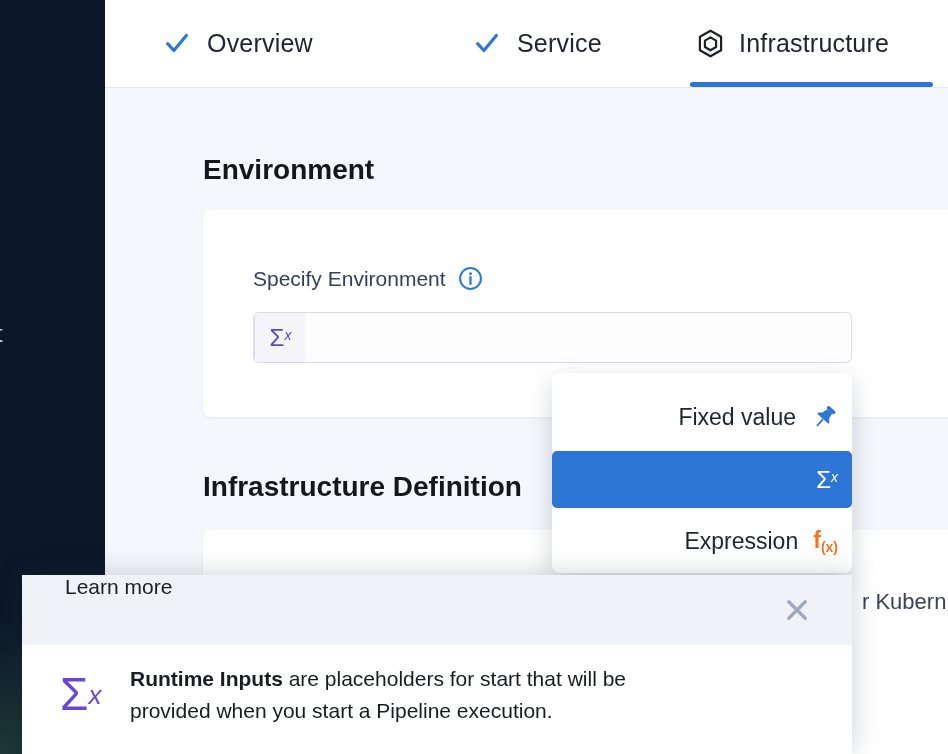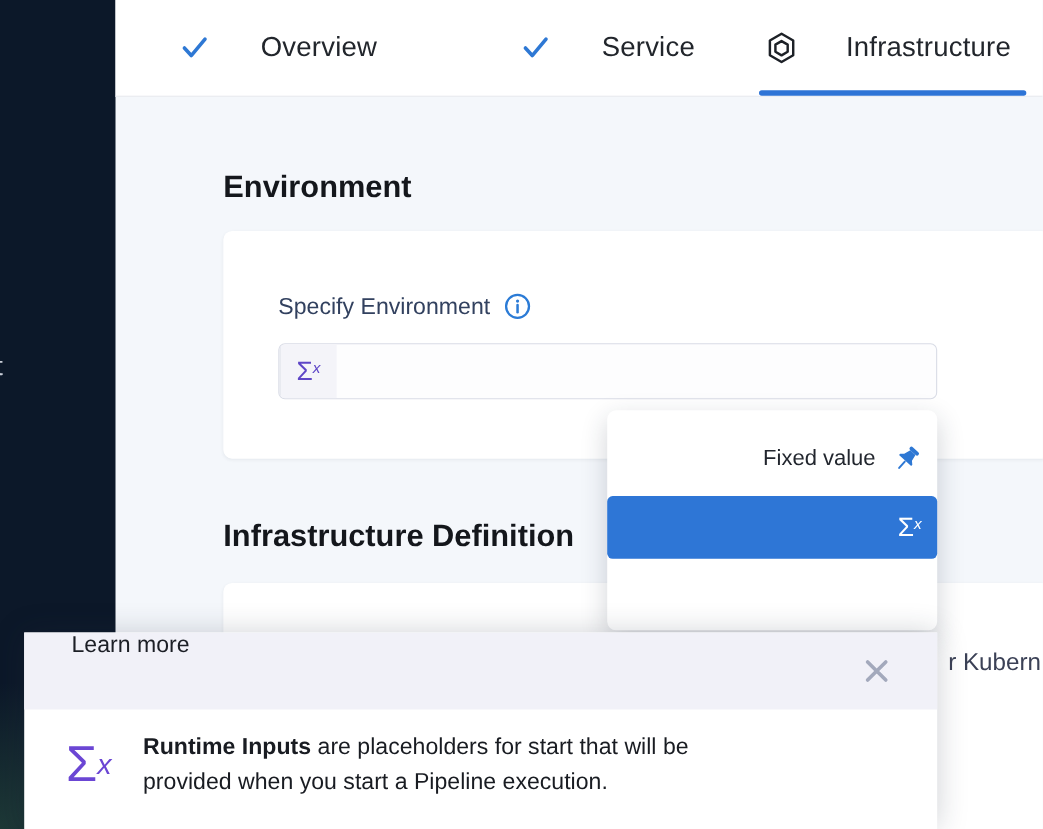--- a/index.html
+++ b/index.html
@@ -9,21 +9,21 @@
   
   .sidebar { position:absolute; left:0; top:0; width:105px; height:754px; background:#0c1829; z-index:5; }
   .sidebar::after { content:""; position:absolute; left:0; bottom:0; width:105px; height:160px;
     background:radial-gradient(circle at 0% 100%, rgba(44,84,66,.55), rgba(44,84,66,0) 70%); }
   .sidebar-partial { position:absolute; left:-4px; top:320px; color:#c9ced8; font-size:24px; }
 
   
   .tabbar { position:absolute; left:105px; top:0; width:843px; height:88px; background:#ffffff;
     border-bottom:1px solid #e7e9ee; z-index:6; }
   .tab { position:absolute; top:0; height:86px; display:flex; align-items:center; gap:15px; cursor:pointer; }
-  .tab-label { font-size:25px; color:#22262c; letter-spacing:.2px;margin-left:30px; }
+  .tab-label { font-size:25px; color:#22262c; letter-spacing:.2px; }
   .tab-overview { left:57px; }
   .tab-service  { left:367px; }
   .tab-infra    { left:592px; }
   .tab-underline { position:absolute; left:585px; top:82px; width:243px; height:5px; border-radius:3px; background:#2e74d6; }
 
   
   .content-bg { position:absolute; left:105px; top:88px; width:843px; height:666px; background:#f4f7fb; z-index:1; }
 
   .section-title { position:absolute; font-size:28px; font-weight:700; color:#14171c; z-index:2; }
   .title-environment { left:203px; top:154px; }
@@ -48,21 +48,21 @@
   .sig .s1 { font-size:24px; }
   .sig sup { font-size:14px; font-style:italic; vertical-align:super; }
   .sig-purple { color:#5e46c7; }
   .sig-white { color:#ffffff; }
 
   
   .dropdown { position:absolute; left:552px; top:373px; width:300px; height:200px; background:#ffffff;
     border-radius:8px; box-shadow:0 8px 24px rgba(30,40,60,.20); z-index:30; padding:16px 0; }
   .menu-item { height:57px; display:flex; align-items:center; justify-content:flex-end; gap:15px;
     padding-right:14px; cursor:pointer; }
-  .menu-item-label { font-size:20px; color:#22262e; }
+  .menu-item-label { font-size:23px; color:#22262e; }
   .menu-item.selected { background:#2e76d6; border-radius:5px; margin:5px 0; }
   .menu-item.selected .menu-item-label { color:#ffffff; }
   .fx { white-space:nowrap; color:#ee7522; font-weight:700; }
   .fx .f { font-size:23px; }
   .fx sub { font-size:14px; }
 
   
   .popup { position:absolute; left:22px; top:575px; width:830px; height:179px; background:#ffffff;
     box-shadow:0 0 26px rgba(30,40,60,.22); z-index:40; }
   .popup-header { position:absolute; left:0; top:0; width:100%; height:70px; background:#f1f1f8;
@@ -150,20 +150,24 @@
       <svg width="27" height="27" viewBox="0 0 24 24" fill="#2e78d4">
         <rect x="7.4" y="1.6" width="9.2" height="3.2" rx="1.6"></rect>
         <path d="M9.2 4.8h5.6l1 5.4 2.4 2.2v1.4H5v-1.4l2.4-2.2z"></path>
         <rect x="11.2" y="13.8" width="1.6" height="8.4" rx="0.8"></rect>
       </svg>
     </span>
   </div>
   <div class="menu-item selected">
     <span class="sig sig-white"><span class="s1">Σ</span><sup>x</sup></span>
   </div>
+  <div class="menu-item">
+    <span class="menu-item-label">Expression</span>
+    <span class="fx"><span class="f">f</span><sub>(x)</sub></span>
+  </div>
 </div>
 
 <div class="popup">
   <div class="popup-header">
     <span class="popup-title">Learn more</span>
     <span class="popup-close">
       <svg width="22" height="22" viewBox="0 0 16 16" fill="none">
         <path d="M2 2l12 12M14 2L2 14" stroke="#a3a9bc" stroke-width="2.4" stroke-linecap="round"></path>
       </svg>
     </span>

